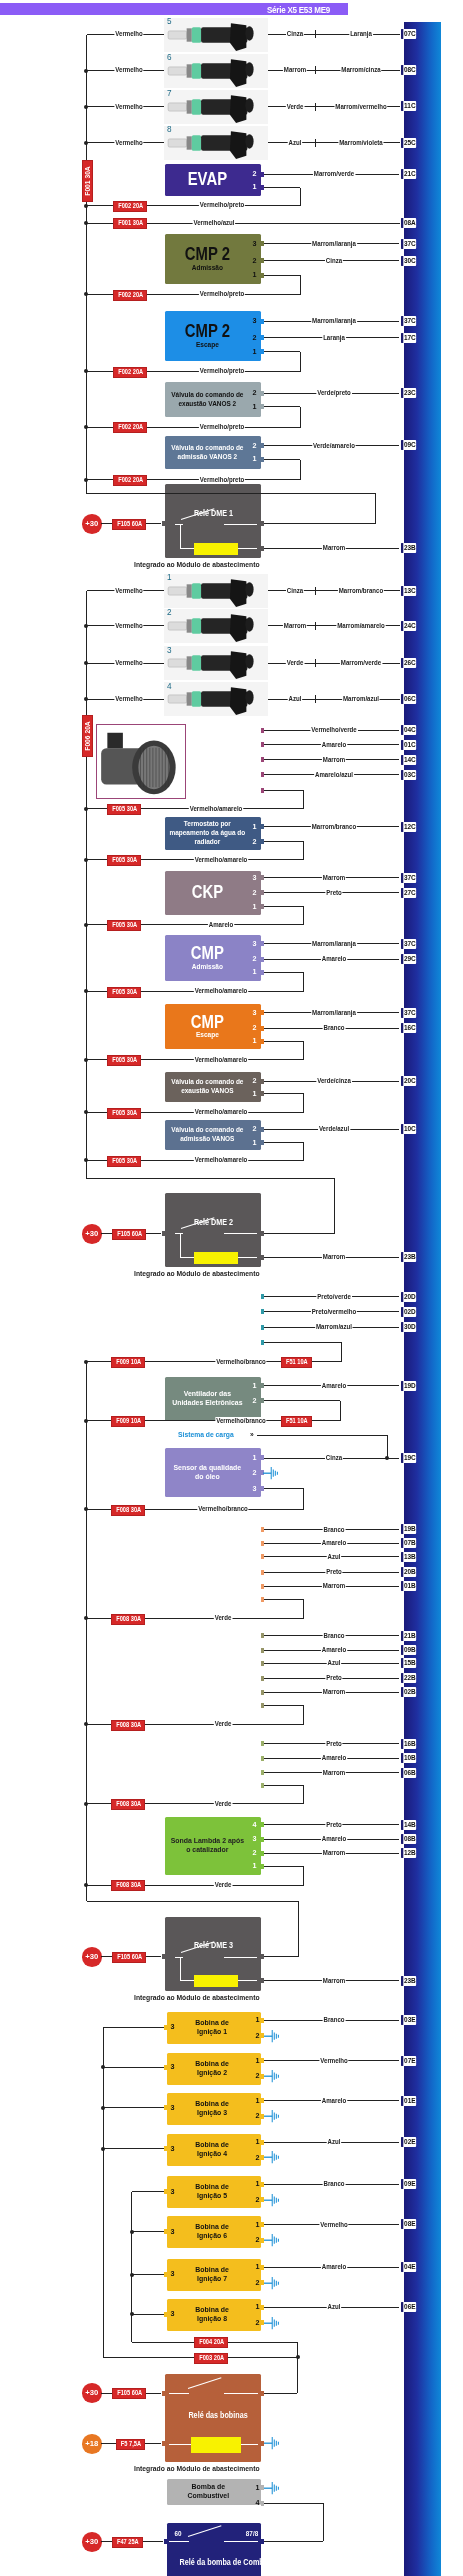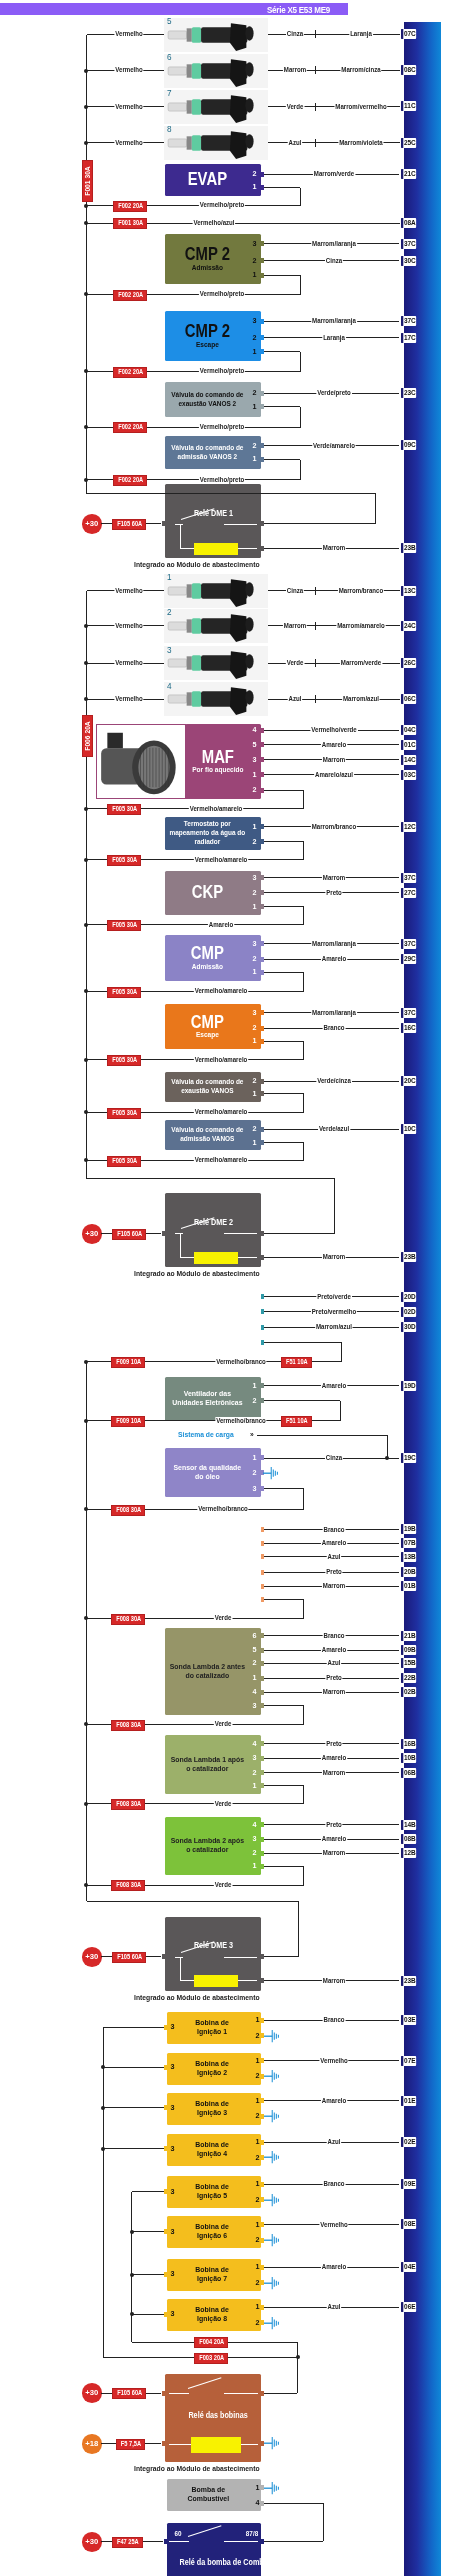--- a/index.html
+++ b/index.html
@@ -312,24 +312,20 @@
           <line x1="102" y1="44" x2="102" y2="120"></line>
           <line x1="108" y1="44" x2="108" y2="120"></line>
           <line x1="114" y1="44" x2="114" y2="120"></line>
           <line x1="120" y1="44" x2="120" y2="120"></line>
           <line x1="126" y1="44" x2="126" y2="120"></line>
           <line x1="132" y1="44" x2="132" y2="120"></line>
           <line x1="138" y1="44" x2="138" y2="120"></line>
         </g>
         <rect x="20" y="15" width="30" height="30" fill="#2a2a2a"></rect>
       </svg></div>
-    <div class="comp" style="left: 185px; top: 724px; width: 76px; height: 75px; background: rgb(155, 69, 119); padding-right: 10.3px;">
-      <div class="big">MAF</div>
-      <div class="sub">Por fio aquecido</div>
-    </div>
     <div class="tab" style="left: 261px; top: 728px; background: rgb(155, 69, 119);"></div>
     <div class="pnum" style="left: 251px; top: 726px; color: rgb(255, 255, 255);">4</div>
     <div class="wire" style="left: 264px; top: 730px; width: 135px; height: 1.3px;"></div>
     <div class="lbl" style="left: 334px; top: 726px; transform: translateX(-50%) scaleX(0.85);">Vermelho/verde</div>
     <div class="pinbox" style="top: 725px;">04C</div>
     <div class="tab" style="left: 261px; top: 742px; background: rgb(155, 69, 119);"></div>
     <div class="pnum" style="left: 251px; top: 741px; color: rgb(255, 255, 255);">5</div>
     <div class="wire" style="left: 264px; top: 744px; width: 135px; height: 1.3px;"></div>
     <div class="lbl" style="left: 334px; top: 741px; transform: translateX(-50%) scaleX(0.85);">Amarelo</div>
     <div class="pinbox" style="top: 740px;">01C</div>
@@ -583,23 +579,20 @@
     <div class="lbl" style="left: 334px; top: 1582px; transform: translateX(-50%) scaleX(0.85);">Marrom</div>
     <div class="pinbox" style="top: 1581px;">01B</div>
     <div class="tab" style="left: 261px; top: 1597px; background: rgb(239, 153, 100);"></div>
     <div class="pnum" style="left: 251px; top: 1596px; color: rgb(255, 255, 255);">3</div>
     <div class="wire" style="left: 264px; top: 1599px; width: 40px; height: 1.3px;"></div>
     <div class="wire" style="left: 303px; top: 1600px; width: 1.3px; height: 18.5px;"></div>
     <div class="wire" style="left: 87px; top: 1618px; width: 217px; height: 1.3px;"></div>
     <div class="dot" style="left: 84px; top: 1616px;"></div>
     <div class="fuse" style="left: 111px; top: 1614px;"><span>F008  30A</span></div>
     <div class="lbl" style="left: 223px; top: 1614px; transform: translateX(-50%) scaleX(0.85);">Verde</div>
-    <div class="comp" style="left: 165px; top: 1628px; width: 96px; height: 87px; background: rgb(150, 149, 104); padding-right: 11.3px;">
-      <div class="t" style="color: rgb(34, 34, 34);">Sonda Lambda 2 antes do catalizado</div>
-    </div>
     <div class="tab" style="left: 261px; top: 1633px; background: rgb(150, 149, 104);"></div>
     <div class="pnum" style="left: 251px; top: 1632px; color: rgb(255, 255, 255);">6</div>
     <div class="wire" style="left: 264px; top: 1635px; width: 135px; height: 1.3px;"></div>
     <div class="lbl" style="left: 334px; top: 1632px; transform: translateX(-50%) scaleX(0.85);">Branco</div>
     <div class="pinbox" style="top: 1631px;">21B</div>
     <div class="tab" style="left: 261px; top: 1648px; background: rgb(150, 149, 104);"></div>
     <div class="pnum" style="left: 251px; top: 1646px; color: rgb(255, 255, 255);">5</div>
     <div class="wire" style="left: 264px; top: 1650px; width: 135px; height: 1.3px;"></div>
     <div class="lbl" style="left: 334px; top: 1646px; transform: translateX(-50%) scaleX(0.85);">Amarelo</div>
     <div class="pinbox" style="top: 1645px;">09B</div>
@@ -619,23 +612,20 @@
     <div class="lbl" style="left: 334px; top: 1688px; transform: translateX(-50%) scaleX(0.85);">Marrom</div>
     <div class="pinbox" style="top: 1687px;">02B</div>
     <div class="tab" style="left: 261px; top: 1703px; background: rgb(150, 149, 104);"></div>
     <div class="pnum" style="left: 251px; top: 1702px; color: rgb(255, 255, 255);">3</div>
     <div class="wire" style="left: 264px; top: 1705px; width: 40px; height: 1.3px;"></div>
     <div class="wire" style="left: 303px; top: 1706px; width: 1.3px; height: 18.5px;"></div>
     <div class="wire" style="left: 87px; top: 1724px; width: 217px; height: 1.3px;"></div>
     <div class="dot" style="left: 84px; top: 1722px;"></div>
     <div class="fuse" style="left: 111px; top: 1720px;"><span>F008  30A</span></div>
     <div class="lbl" style="left: 223px; top: 1720px; transform: translateX(-50%) scaleX(0.85);">Verde</div>
-    <div class="comp" style="left: 165px; top: 1735px; width: 96px; height: 59px; background: rgb(156, 176, 106); padding-right: 11.3px;">
-      <div class="t" style="color: rgb(34, 34, 34);">Sonda Lambda 1 após o catalizador</div>
-    </div>
     <div class="tab" style="left: 261px; top: 1741px; background: rgb(156, 176, 106);"></div>
     <div class="pnum" style="left: 251px; top: 1740px; color: rgb(255, 255, 255);">4</div>
     <div class="wire" style="left: 264px; top: 1743px; width: 135px; height: 1.3px;"></div>
     <div class="lbl" style="left: 334px; top: 1740px; transform: translateX(-50%) scaleX(0.85);">Preto</div>
     <div class="pinbox" style="top: 1739px;">16B</div>
     <div class="tab" style="left: 261px; top: 1756px; background: rgb(156, 176, 106);"></div>
     <div class="pnum" style="left: 251px; top: 1754px; color: rgb(255, 255, 255);">3</div>
     <div class="wire" style="left: 264px; top: 1758px; width: 135px; height: 1.3px;"></div>
     <div class="lbl" style="left: 334px; top: 1754px; transform: translateX(-50%) scaleX(0.85);">Amarelo</div>
     <div class="pinbox" style="top: 1753px;">10B</div>
@@ -892,21 +882,21 @@
     <div class="fuse" style="left: 116px; top: 2439px;"><span>F5 7,5A</span></div>
     <div class="wire" style="left: 264px; top: 2393px; width: 33px; height: 1.3px;"></div>
     <svg width="18.5" height="14.4" style="position: absolute; top: 2436px; left: 264px;" viewBox="0 0 36 28">
       <line x1="0" y1="14" x2="16" y2="14" stroke="#1a8fd6" stroke-width="2.5"></line>
       <line x1="16" y1="2" x2="16" y2="26" stroke="#1a8fd6" stroke-width="2"></line>
       <line x1="20" y1="7" x2="20" y2="21" stroke="#1a8fd6" stroke-width="2"></line>
       <line x1="24" y1="9" x2="24" y2="19" stroke="#1a8fd6" stroke-width="2"></line>
       <line x1="28" y1="11" x2="28" y2="17" stroke="#1a8fd6" stroke-width="2"></line>
     </svg>
     <div class="note" style="left: 134px; top: 2464px;">Integrado ao Módulo de abastecimento</div>
-    <div class="comp" style="left: 167px; top: 2479px; width: 94px; height: 32px; background: rgb(179, 179, 179); padding-right: 11.3px;">
+    <div class="comp" style="left: 167px; top: 2479px; width: 94px; height: 26px; background: rgb(179, 179, 179); padding-right: 11.3px;">
       <div class="t" style="color: rgb(17, 17, 17);">Bomba de Combustível</div>
     </div>
     <div class="tab" style="left: 261px; top: 2485px; background: rgb(179, 179, 179);"></div>
     <div class="pnum" style="left: 254px; top: 2484px; color: rgb(17, 17, 17);">1</div>
     <svg width="18.5" height="14.4" style="position: absolute; top: 2481px; left: 264px;" viewBox="0 0 36 28">
       <line x1="0" y1="14" x2="16" y2="14" stroke="#1a8fd6" stroke-width="2.5"></line>
       <line x1="16" y1="2" x2="16" y2="26" stroke="#1a8fd6" stroke-width="2"></line>
       <line x1="20" y1="7" x2="20" y2="21" stroke="#1a8fd6" stroke-width="2"></line>
       <line x1="24" y1="9" x2="24" y2="19" stroke="#1a8fd6" stroke-width="2"></line>
       <line x1="28" y1="11" x2="28" y2="17" stroke="#1a8fd6" stroke-width="2"></line>

